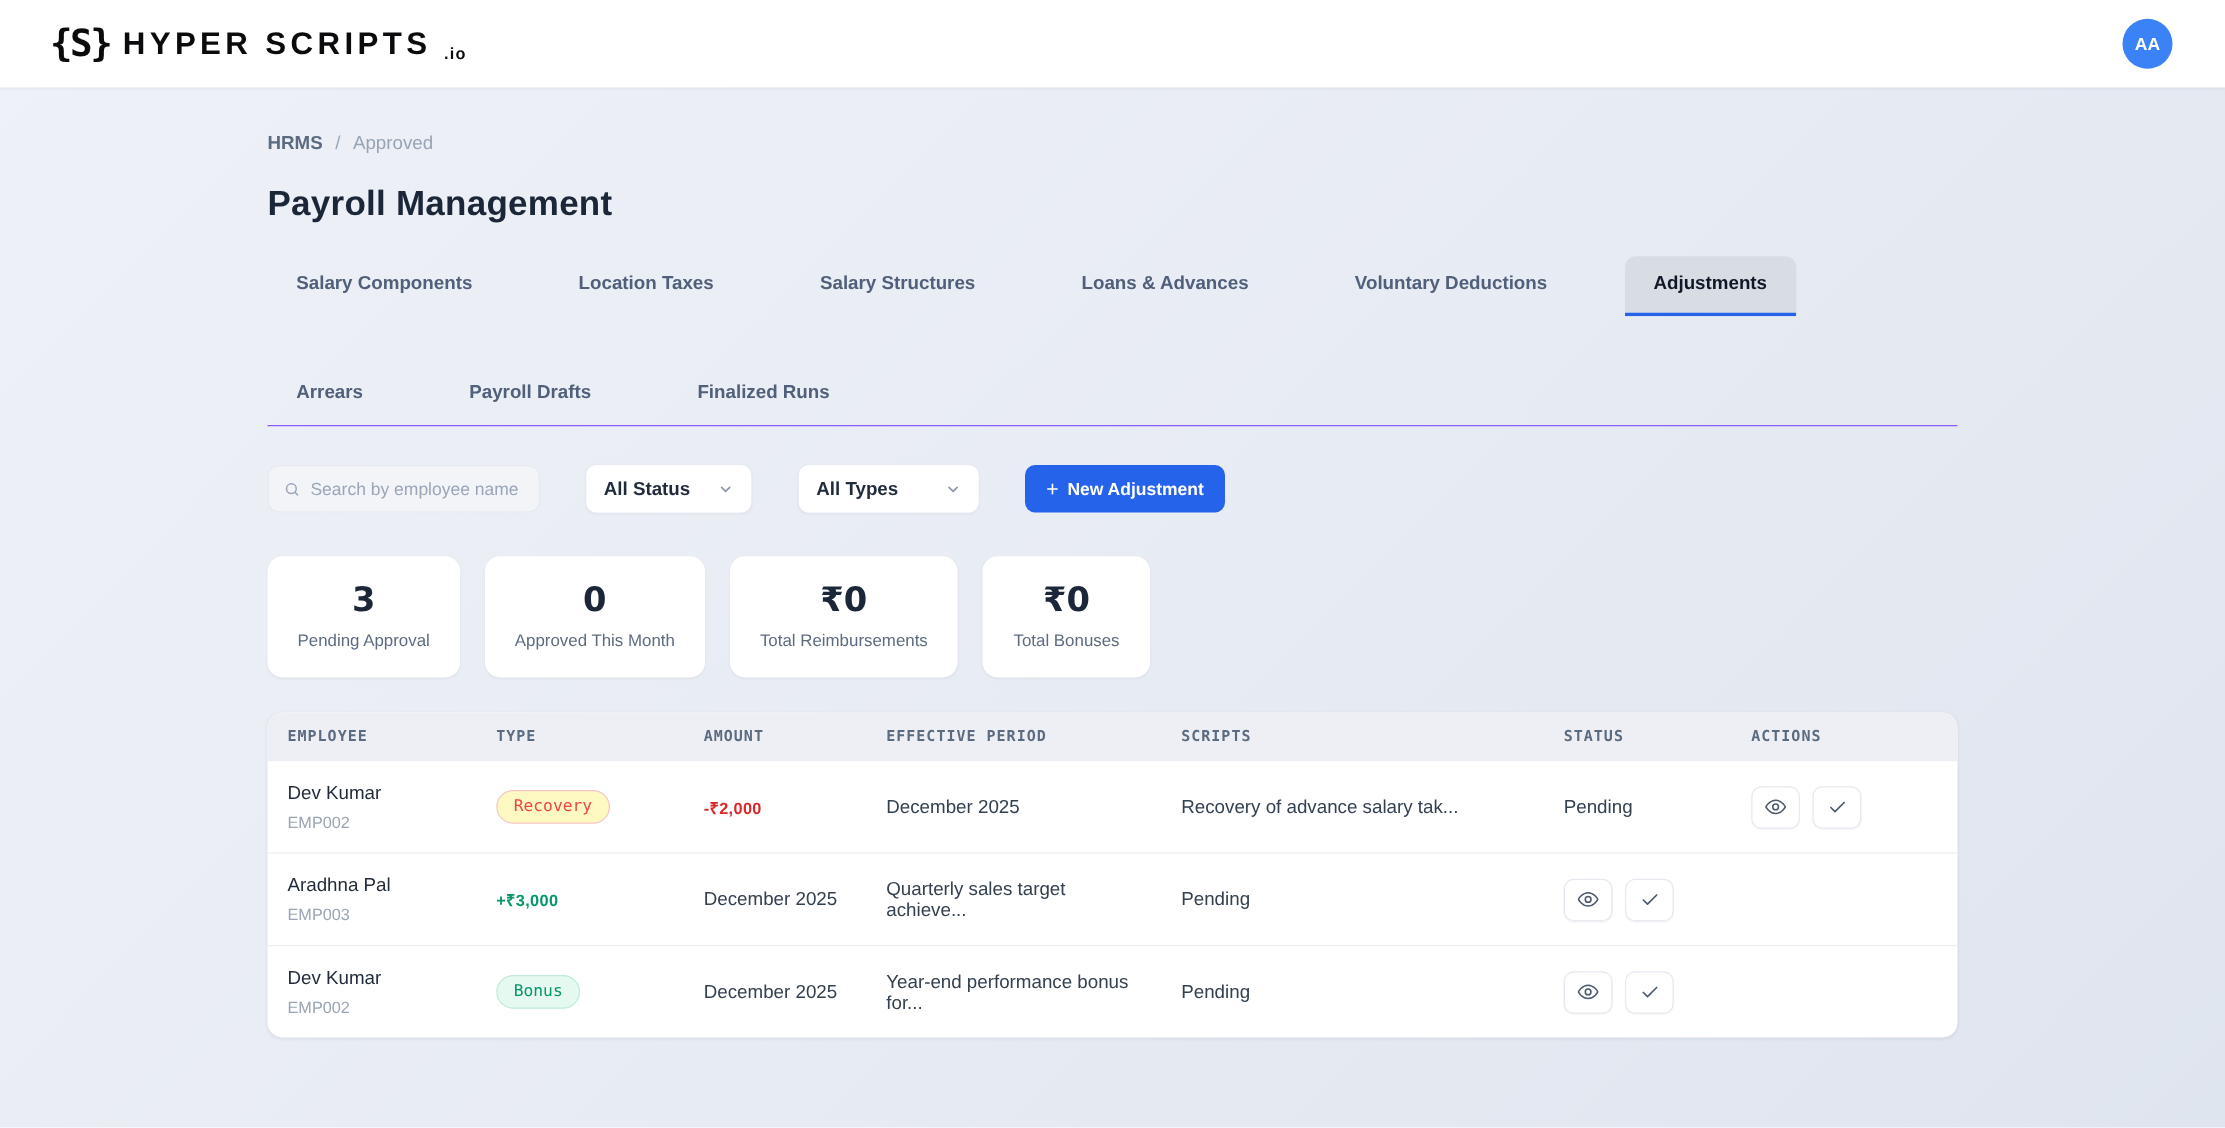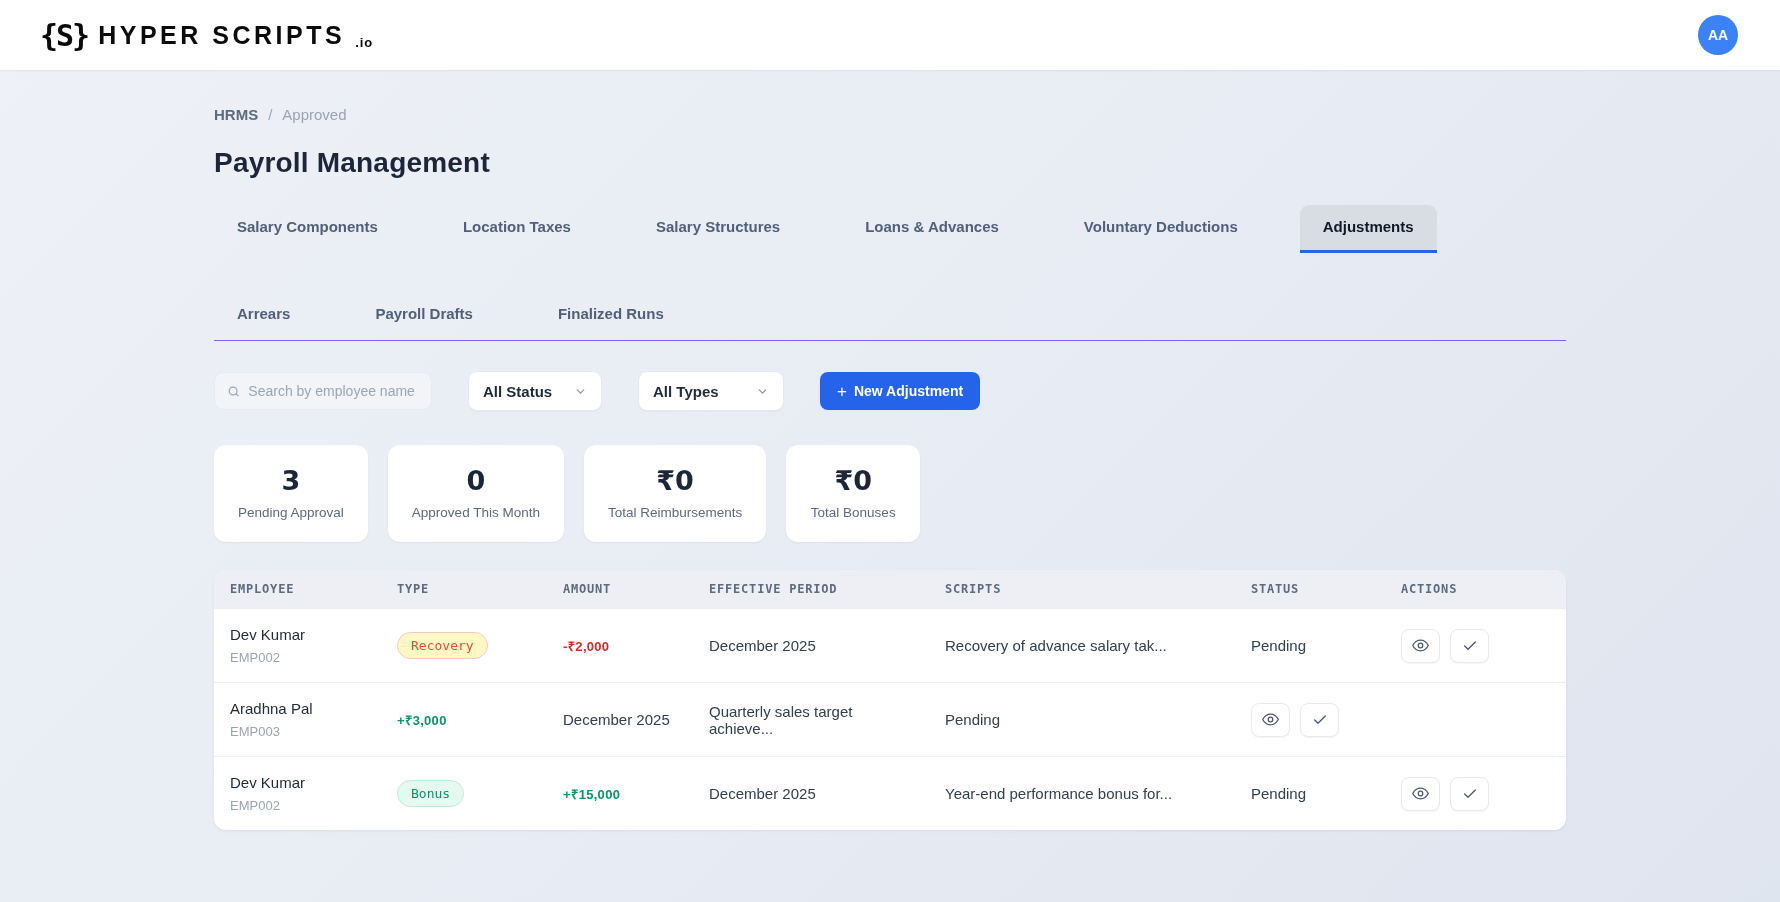--- a/index.html
+++ b/index.html
@@ -273,21 +273,20 @@
     </div>
 
     <div class="tgrid trow">
       <div class="td">
         <div class="emp-name">Dev Kumar</div>
         <div class="emp-id">EMP002</div>
       </div>
       <div class="td">
         <span class="badge badge--pos">Bonus</span>
       </div>
-      <div class="td amount amount--pos">+₹15,000</div>
       <div class="td">December 2025</div>
       <div class="td">Year-end performance bonus for...</div>
       <div class="td">Pending</div>
       <div class="td actions">
         <div class="icon-btn">
           <svg width="17" height="17" viewBox="0 0 24 24" fill="none" stroke="#4b5a6e" stroke-width="1.8" stroke-linecap="round" stroke-linejoin="round">
             <path d="M1 12s4-7.5 11-7.5S23 12 23 12s-4 7.5-11 7.5S1 12 1 12z"></path>
               <circle cx="12" cy="12" r="3.2"></circle>
           </svg>
         </div>

